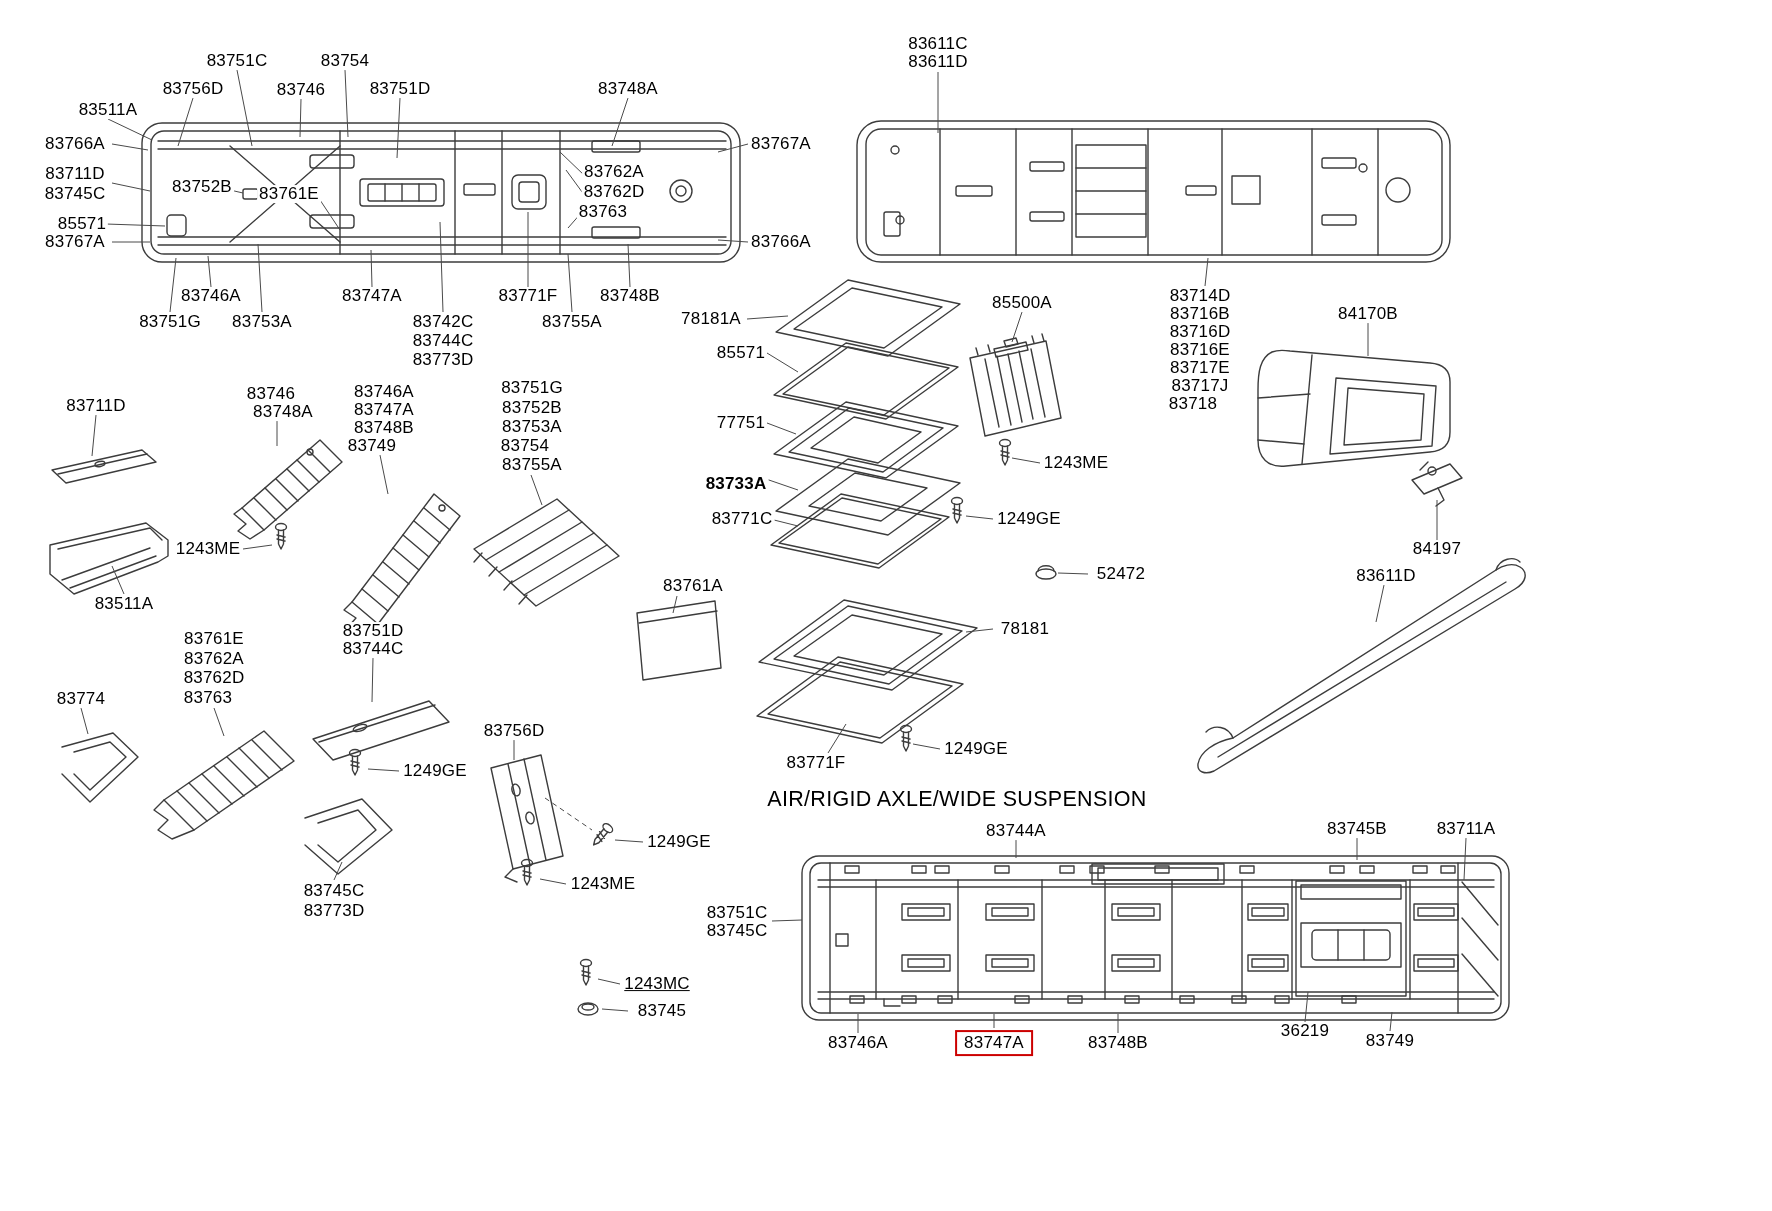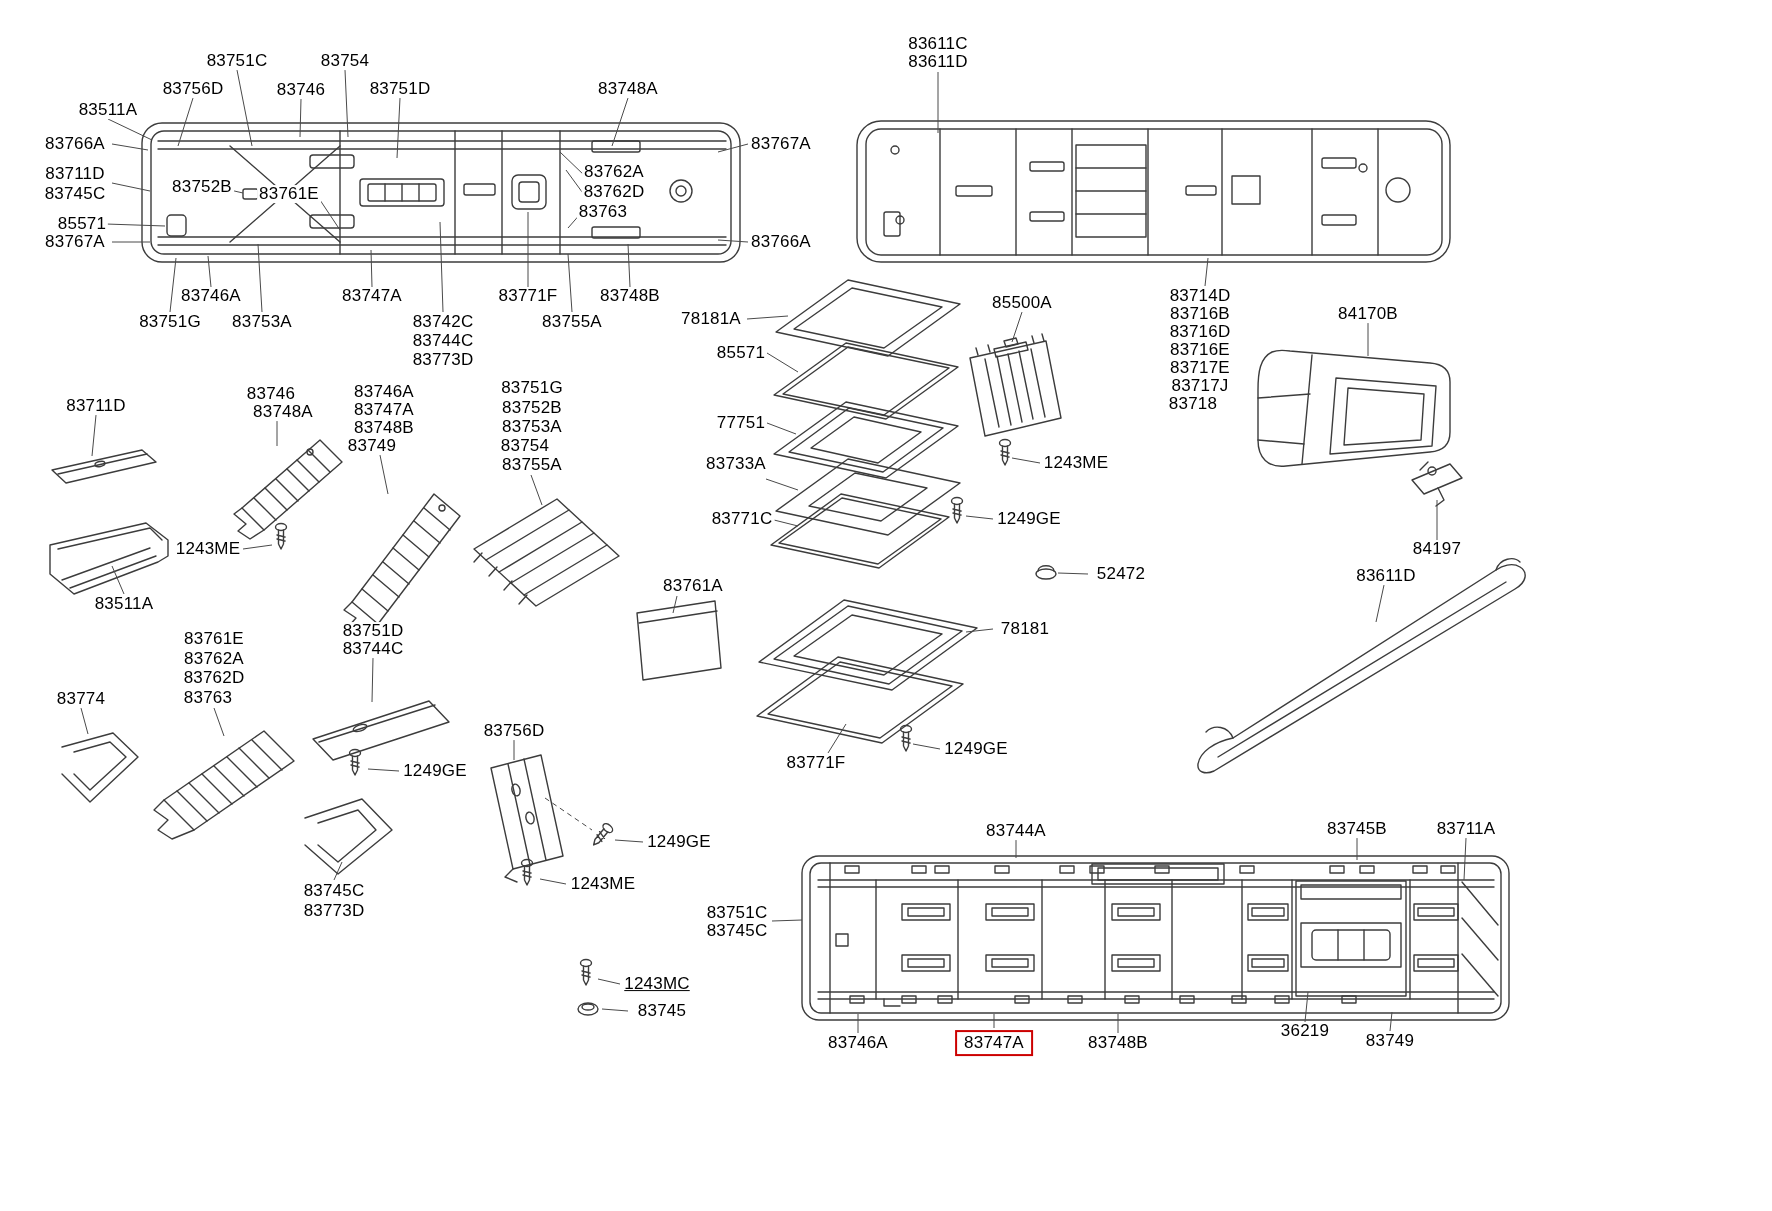--- a/index.html
+++ b/index.html
@@ -428,21 +428,21 @@
       <div class="part-label" style="left: 1200px; top: 332px;">83716D</div>
       <div class="part-label" style="left: 1200px; top: 350px;">83716E</div>
       <div class="part-label" style="left: 1200px; top: 368px;">83717E</div>
       <div class="part-label" style="left: 1200px; top: 386px;">83717J</div>
       <div class="part-label" style="left: 1193px; top: 404px; text-align: right;">83718</div>
       <div class="part-label" style="left: 1368px; top: 314px;">84170B</div>
       <div class="part-label" style="left: 711px; top: 319px;">78181A</div>
       <div class="part-label" style="left: 741px; top: 353px;">85571</div>
       <div class="part-label" style="left: 1022px; top: 303px;">85500A</div>
       <div class="part-label" style="left: 741px; top: 423px;">77751</div>
-      <div class="part-label" style="left: 736px; top: 464px;">83733A</div>
+      <div class="part-label" style="left: 736px; top: 484px; font-weight: bold;">83733A</div>
       <div class="part-label" style="left: 1076px; top: 463px;">1243ME</div>
       <div class="part-label" style="left: 742px; top: 519px;">83771C</div>
       <div class="part-label" style="left: 1029px; top: 519px;">1249GE</div>
       <div class="part-label" style="left: 1121px; top: 574px;">52472</div>
       <div class="part-label" style="left: 1025px; top: 629px;">78181</div>
       <div class="part-label" style="left: 976px; top: 749px;">1249GE</div>
       <div class="part-label" style="left: 816px; top: 763px;">83771F</div>
       <div class="part-label" style="left: 1437px; top: 549px;">84197</div>
       <div class="part-label" style="left: 1386px; top: 576px;">83611D</div>
       <div class="part-label" style="left: 96px; top: 406px;">83711D</div>
@@ -480,14 +480,15 @@
       <div class="part-label" style="left: 1466px; top: 829px;">83711A</div>
       <div class="part-label" style="left: 737px; top: 913px;">83751C</div>
       <div class="part-label" style="left: 737px; top: 931px;">83745C</div>
       <div class="part-label" style="left: 858px; top: 1043px;">83746A</div>
       <div class="part-label hl" style="left: 994px; top: 1043px; border-color: rgb(204, 0, 0);">83747A</div>
       <div class="part-label" style="left: 1118px; top: 1043px;">83748B</div>
       <div class="part-label" style="left: 1305px; top: 1031px;">36219</div>
       <div class="part-label" style="left: 1390px; top: 1041px;">83749</div>
     </div>
 
+<div class="diagram-title" style="left:957px;top:799px;">AIR/RIGID AXLE/WIDE SUSPENSION</div>
 
 </div>
 
 </body></html>

